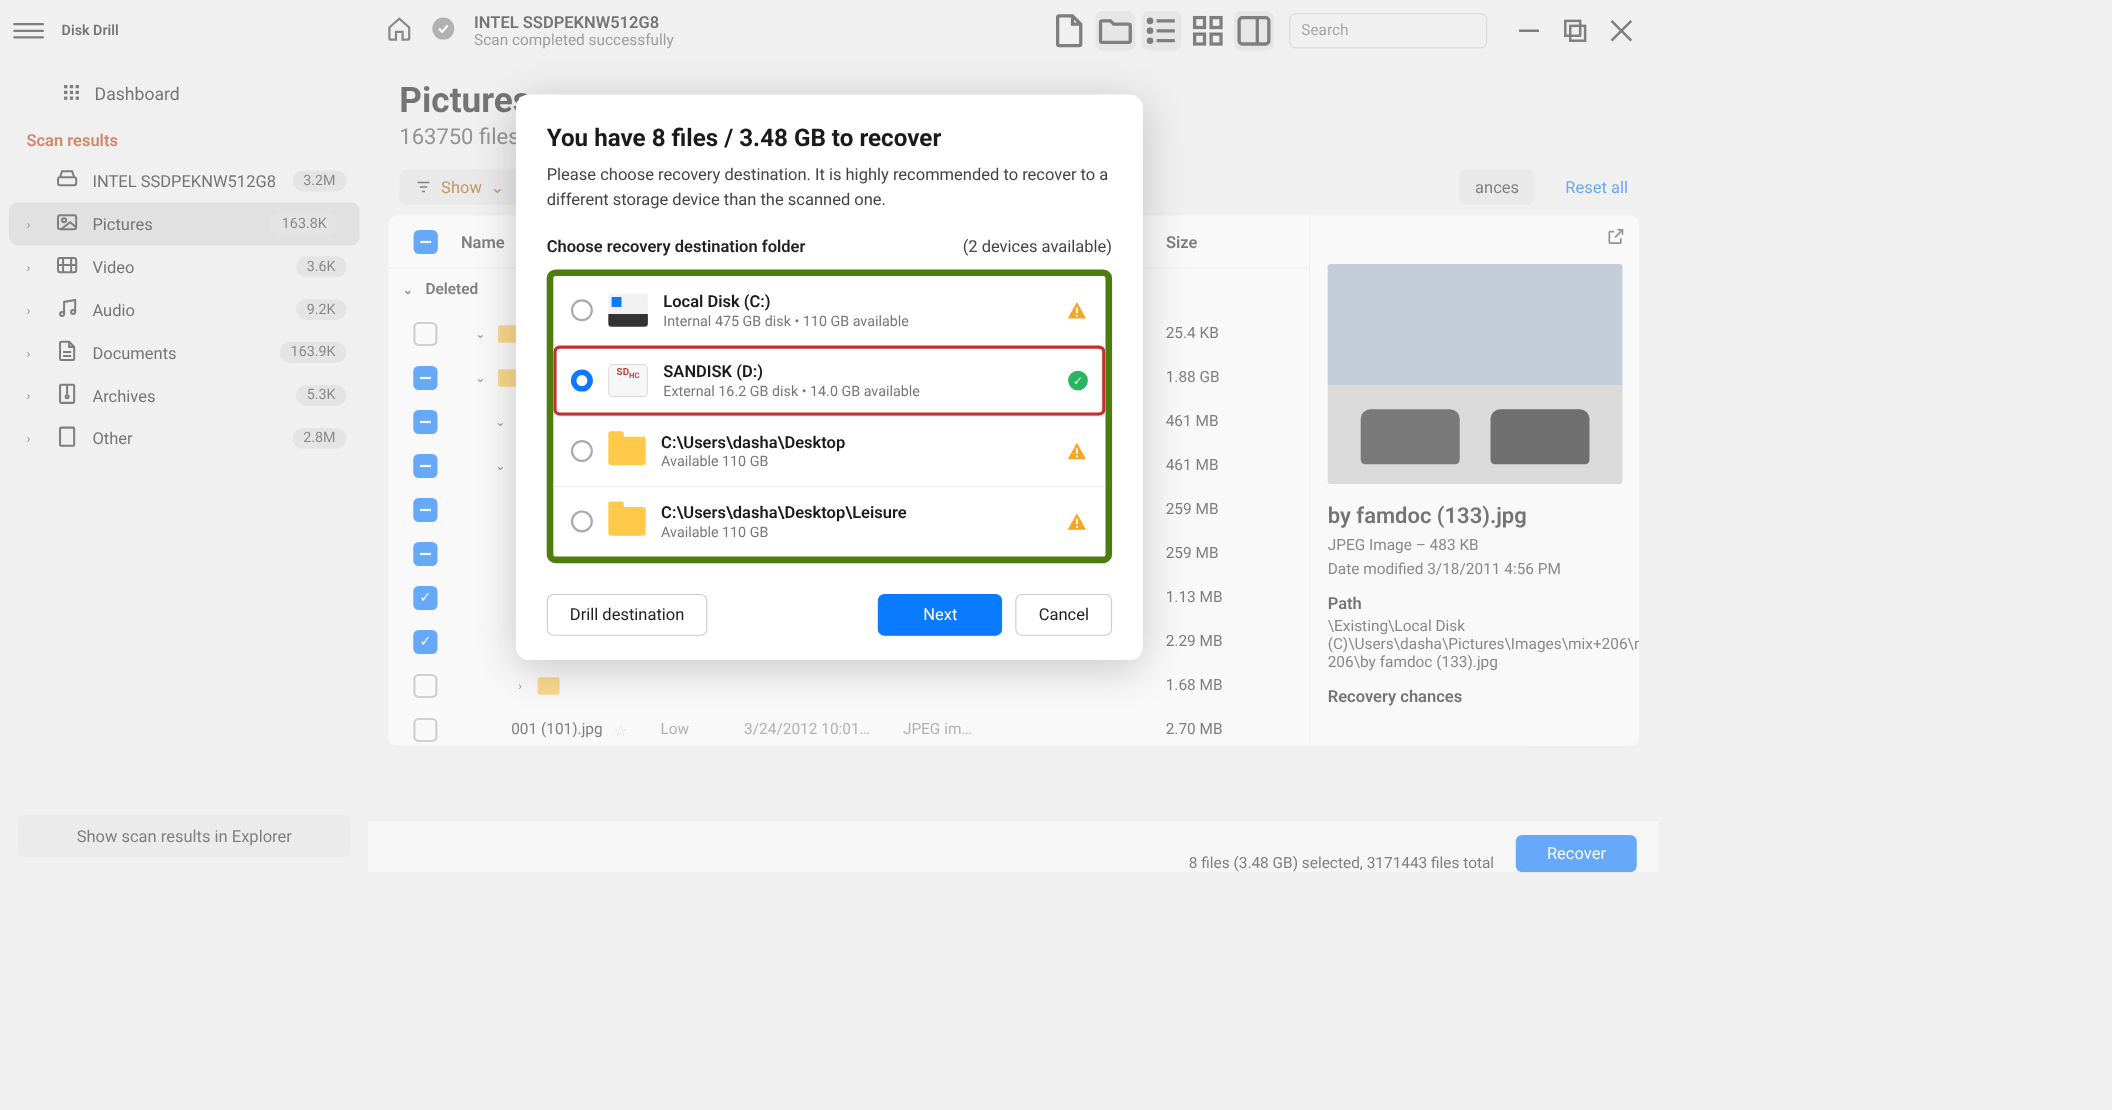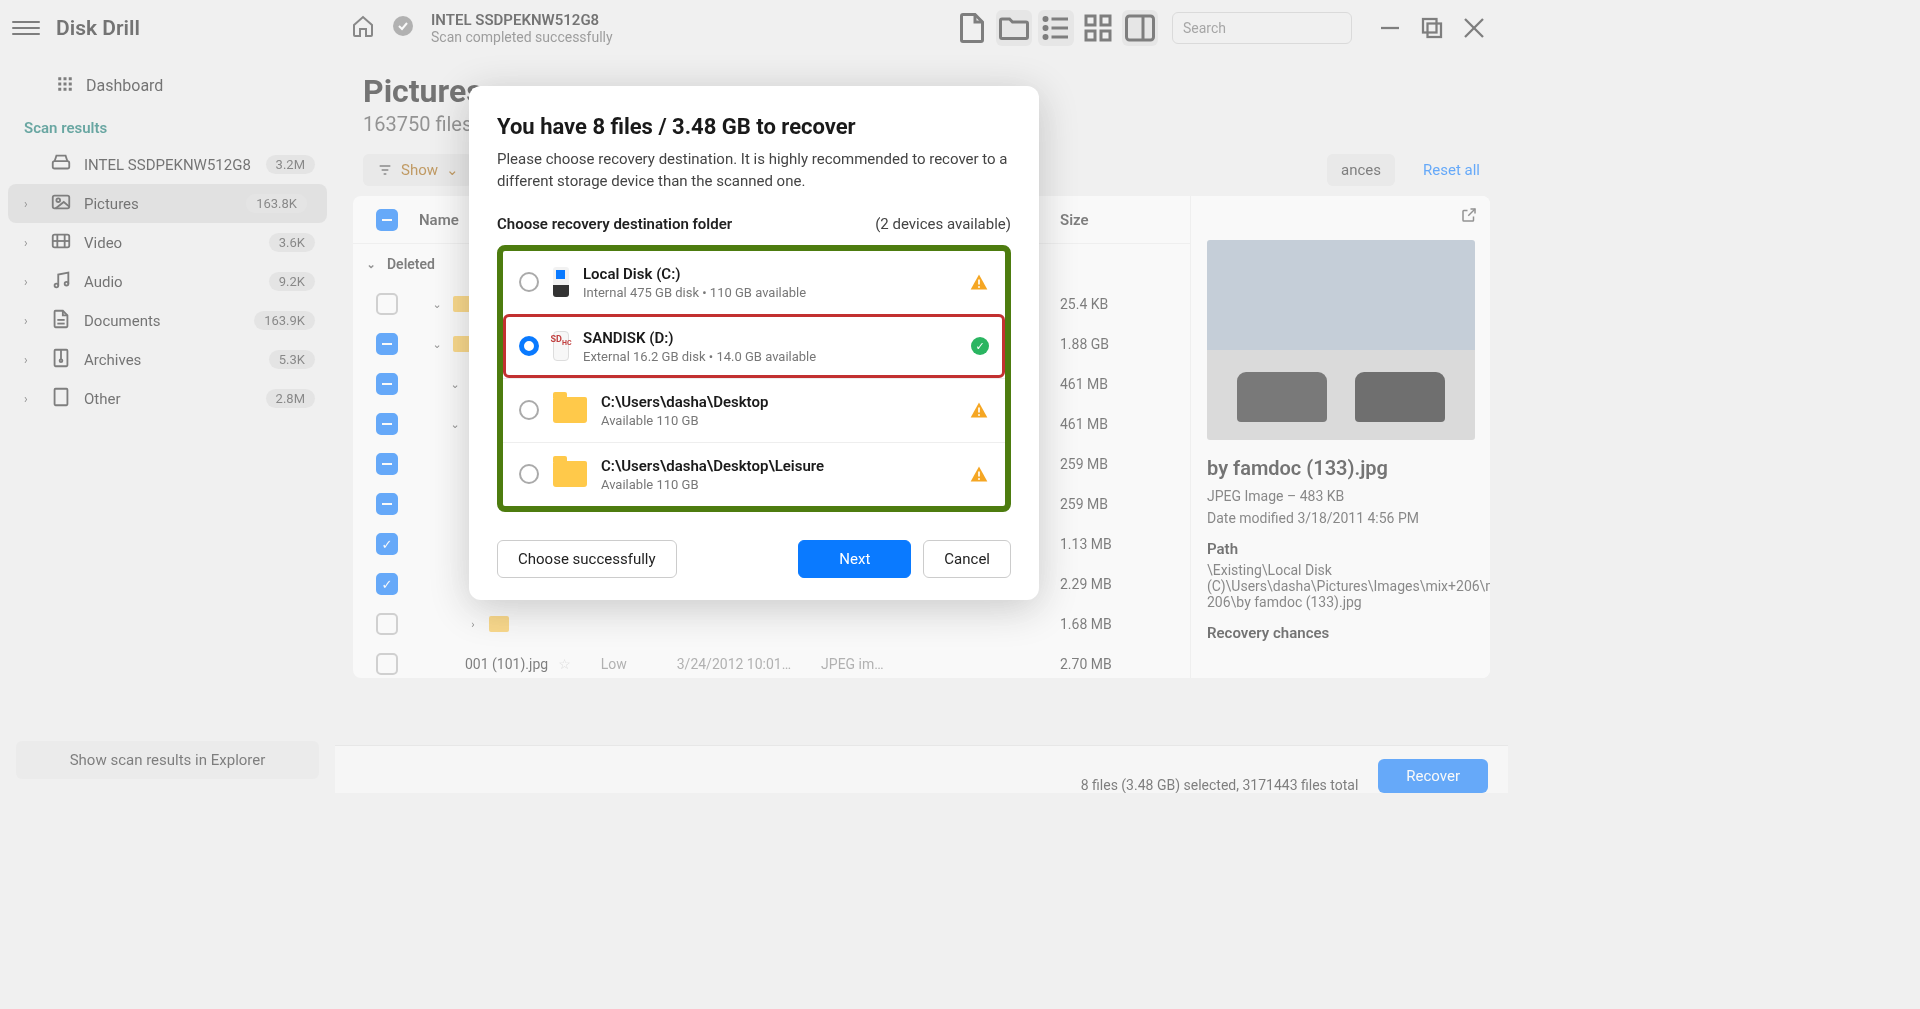--- a/index.html
+++ b/index.html
@@ -2,21 +2,21 @@
 <html><head>
 <meta charset="utf-8">
 <style>
 * { margin: 0; padding: 0; box-sizing: border-box; font-family: -apple-system, 'Segoe UI', Roboto, sans-serif; }
 body { width: 1508px; height: 793px; background: #f0f0f0; overflow: hidden; position: relative; }
 
 
 .topbar { height: 56px; display: flex; align-items: center; padding: 0 12px; background: #f0f0f0; }
 .topbar .hamburger { width: 28px; height: 28px; display: flex; flex-direction: column; justify-content: center; gap: 4px; margin-right: 16px; cursor: pointer; }
 .topbar .hamburger span { height: 2px; background: #333; border-radius: 1px; }
-.topbar .app-title { font-size: 21px; font-weight: 600; color: #222; margin-right: auto; }
+.topbar .app-title { font-size: 13px; font-weight: 600; color: #222; margin-right: auto; }
 
 .header-right { position: absolute; top: 0; left: 335px; right: 0; height: 56px; display: flex; align-items: center; padding: 0 16px; gap: 6px; background: #f0f0f0; }
 .header-right .home-icon, .header-right .check-icon { width: 24px; color: #444; margin-right: 10px; }
 .header-right .dev-info { display: flex; flex-direction: column; margin-right: auto; }
 .header-right .dev-name { font-weight: 600; font-size: 15px; color: #222; }
 .header-right .dev-status { font-size: 14px; color: #666; }
 .header-right .icon-btn { width: 36px; height: 36px; display: flex; align-items: center; justify-content: center; border-radius: 6px; color: #333; cursor: pointer; }
 .header-right .icon-btn.active { background: #e0e0e0; }
 .header-right .search-box { width: 180px; height: 32px; border: 1px solid #ccc; border-radius: 6px; padding: 0 10px; display: flex; align-items: center; gap: 6px; color: #888; font-size: 14px; margin-left: 8px; margin-right: 14px; }
 .header-right .search-box input { border: none; outline: none; flex: 1; background: transparent; font-size: 14px; }
@@ -25,21 +25,21 @@
 
 .sidebar { position: absolute; top: 56px; left: 0; width: 335px; bottom: 0; background: #f0f0f0; padding-top: 10px; }
 .sidebar .side-item { display: flex; align-items: center; padding: 10px 20px 10px 50px; font-size: 15px; color: #222; cursor: pointer; position: relative; }
 .sidebar .side-item .chev { position: absolute; left: 24px; color: #555; font-size: 12px; }
 .sidebar .side-item .icn { position: absolute; left: 50px; width: 22px; color: #333; }
 .sidebar .side-item .lbl { margin-left: 34px; flex: 1; }
 .sidebar .side-item .badge { background: #ddd; border-radius: 12px; padding: 2px 10px; font-size: 13px; color: #444; }
 .sidebar .side-item.selected { background: #d8d8d8; border-radius: 8px; margin: 0 8px; padding-left: 42px; }
 .sidebar .side-item.selected .chev { left: 16px; }
 .sidebar .side-item.selected .icn { left: 42px; }
-.sidebar .section-label { padding: 14px 24px 8px; font-size: 15px; font-weight: 600; color: #0f766e; }
+.sidebar .section-label { padding: 14px 24px 8px; font-size: 15px; font-weight: 600; color: #c2410c; }
 .sidebar .dashboard-item { display: flex; align-items: center; gap: 14px; padding: 10px 20px 10px 56px; font-size: 16px; color: #222; cursor: pointer; position: relative;}
 .sidebar .dashboard-item .icn { position: absolute; left: 56px; }
 .sidebar .dashboard-item .lbl { margin-left: 30px;}
 .sidebar .explorer-btn { position: absolute; bottom: 14px; left: 16px; right: 16px; height: 38px; background: #e8e8e8; border-radius: 6px; display: flex; align-items: center; justify-content: center; font-size: 15px; color: #333; cursor: pointer; }
 
 
 .main { position: absolute; top: 56px; left: 335px; right: 0; bottom: 0; background: #f0f0f0; }
 .main-header { padding: 16px 28px 8px; }
 .main-header .title { font-size: 32px; font-weight: 700; color: #222; }
 .main-header .subtitle { font-size: 20px; color: #555; margin-top: 2px; }
@@ -86,21 +86,21 @@
 .modal h2 { font-size: 22px; font-weight: 700; color: #1a1a1a; margin-bottom: 10px; }
 .modal .desc { font-size: 15px; color: #444; line-height: 1.45; margin-bottom: 22px; }
 .modal .choose-row { display: flex; justify-content: space-between; font-size: 15px; color: #222; font-weight: 600; margin-bottom: 12px; }
 .modal .choose-row .dev-count { font-weight: 400; color: #444; }
 .dest-list { border: 6px solid #4d7c0f; border-radius: 8px; overflow: hidden; margin-bottom: 28px; }
 .dest-item { display: flex; align-items: center; padding: 14px 16px; gap: 14px; cursor: pointer; position: relative; }
 .dest-item + .dest-item { border-top: 1px solid #eee; }
 .dest-item.selected { outline: 3px solid #c23030; outline-offset: -3px; border-radius: 6px; }
 .dest-item .radio { width: 20px; height: 20px; border: 2px solid #aaa; border-radius: 50%; flex-shrink: 0;}
 .dest-item.selected .radio { border: 5px solid #0a7aff; }
-.dest-item .dicon { width: 16px; height: 30px; display: flex; align-items: center; justify-content: center; flex-shrink: 0;}
+.dest-item .dicon { width: 36px; height: 30px; display: flex; align-items: center; justify-content: center; flex-shrink: 0;}
 .dest-item .dicon.disk { background: linear-gradient(#f2f2f2 60%, #333 60%); border-radius: 3px; position: relative; }
 .dest-item .dicon.disk::before { content:''; position:absolute; top:3px; left:3px; width:9px; height:9px; background:#0a7aff; }
 .dest-item .dicon.sd { background: #f7f7f7; border: 1px solid #ddd; border-radius: 4px; position: relative; font-size: 9px; display:flex; align-items:flex-start; justify-content:center; padding-top: 2px;}
 .dest-item .dicon.sd .sdlbl { color:#c24040; font-weight:700; }
 .dest-item .dicon.folder { width: 34px; height: 26px; background: #ffc94a; border-radius: 2px 2px 3px 3px; position: relative;}
 .dest-item .dicon.folder::before { content:''; position:absolute; top:-5px; left:0; width:14px; height:6px; background:#ffc94a; border-radius:2px 2px 0 0;}
 .dest-item .dtext { flex: 1; }
 .dest-item .dtitle { font-size: 15px; font-weight: 600; color: #1a1a1a; }
 .dest-item .dsub { font-size: 13px; color: #777; margin-top: 2px;}
 .dest-item .status-ico { width: 20px; height: 20px; }
@@ -499,18 +499,18 @@
           <div class="dsub">Available 110 GB</div>
         </div>
         <div class="status-ico warn"><svg viewBox="0 0 24 24" fill="#f5a623">
             <path d="M12 3l10 18H2z"></path>
             <rect x="11" y="9" width="2" height="6" fill="#fff"></rect>
             <rect x="11" y="17" width="2" height="2" fill="#fff"></rect>
           </svg></div>
       </div>
     </div>
   <div class="modal-actions">
-    <div class="btn">Choose successfully</div>
+    <div class="btn">Drill destination</div>
     <div class="spacer"></div>
     <div class="btn primary">Next</div>
     <div class="btn">Cancel</div>
   </div>
 </div>
 
 </body></html>

